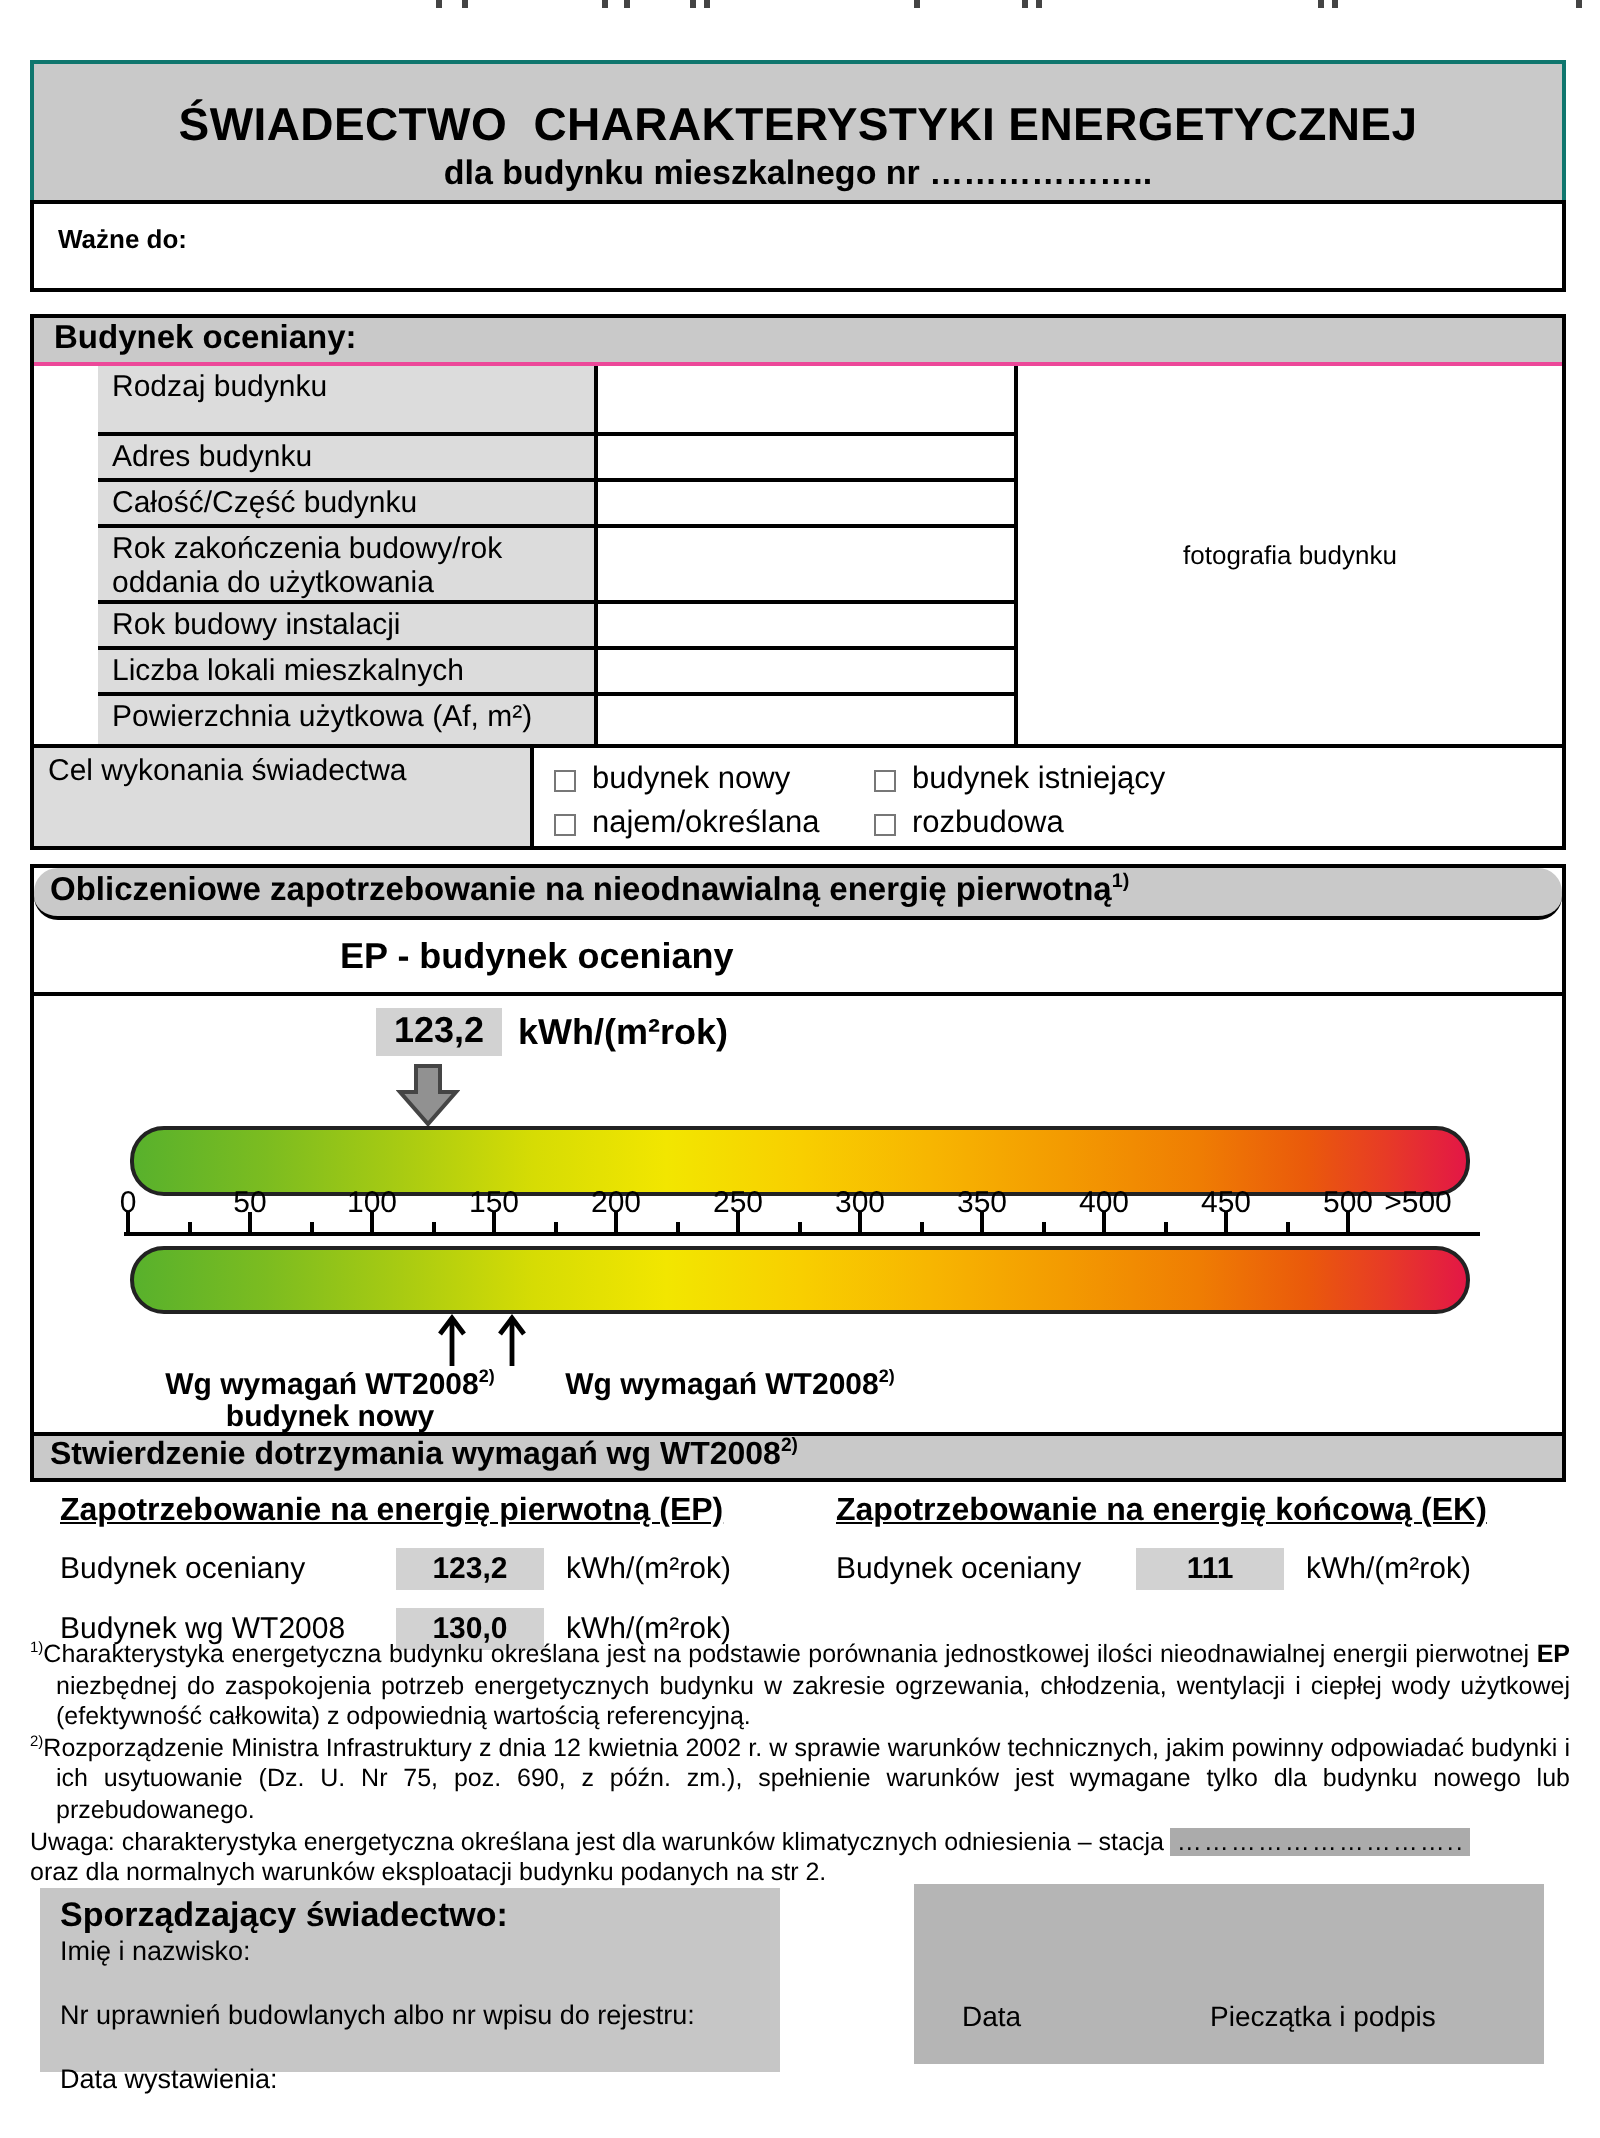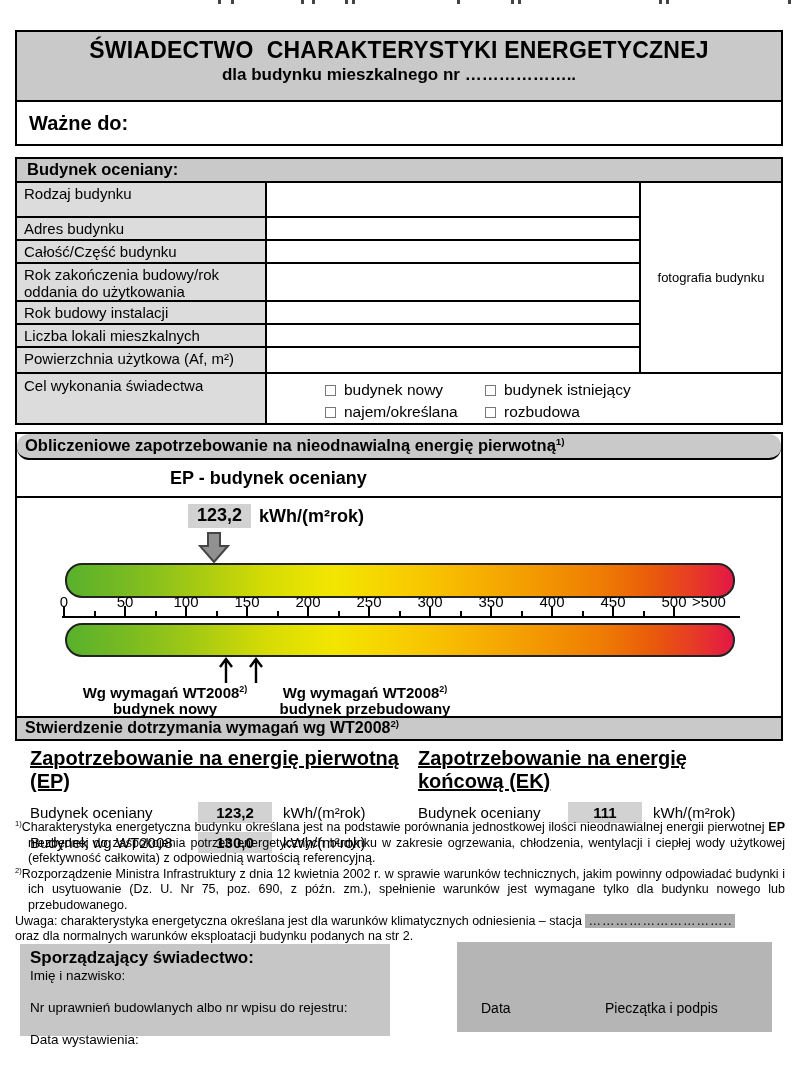--- a/index.html
+++ b/index.html
@@ -7,45 +7,45 @@
   body { font-family:"Liberation Sans","DejaVu Sans",sans-serif; color:#000; }
   #page { position:relative; width:800px; height:1069px; background:#fff; overflow:hidden; }
 
   sup { font-size:0.6em; vertical-align:super; line-height:0; }
 
   
   .artifact { position:absolute; top:0; height:4px; width:3px; background:#444; }
 
   
   #title-box { position:absolute; left:15px; top:30px; width:768px; height:77px;
-    background:var(--header-gray,#c9c9c9); border:2px solid #000000; text-align:center; padding-top:5px; }
+    background:var(--header-gray,#c9c9c9); border:2px solid #0f766e; text-align:center; padding-top:17px; }
   #title-box .t1 { font-size:23px; font-weight:bold; letter-spacing:0.2px; white-space:pre-wrap; }
   #title-box .t2 { font-size:17px; font-weight:bold; margin-top:1px; }
 
   
   #valid-box { position:absolute; left:15px; top:100px; width:768px; height:46px;
     border:2px solid #000; background:#fff; }
-  #valid-box .lbl { font-size:20px; font-weight:bold; position:absolute; left:12px; top:10px; }
+  #valid-box .lbl { font-size:13px; font-weight:bold; position:absolute; left:12px; top:10px; }
 
   
   #btable { position:absolute; left:15px; top:157px; width:768px; height:268px;
     border:2px solid #000; display:flex; flex-direction:column; background:#fff; }
-  #btable .thead { height:25px; background:var(--header-gray,#c9c9c9); border-bottom:2px solid #000000;
+  #btable .thead { height:25px; background:var(--header-gray,#c9c9c9); border-bottom:2px solid #ec4899;
     font-size:16.5px; font-weight:bold; padding:1px 0 0 10px; }
   #bmid { display:flex; border-bottom:2px solid #000; }
-  #bleft { width:622px; display:flex; flex-direction:column; }
+  #bleft { width:490px; display:flex; flex-direction:column;padding-left:32px; }
   .trow { display:flex; border-bottom:2px solid #000; }
   .trow:last-child { border-bottom:none; }
   .trow .tlabel { width:250px; background:var(--cell-gray,#dcdcdc); border-right:2px solid #000;
     font-size:15px; padding:2px 4px 0 7px; line-height:17px; }
   .trow .tvalue { flex:1; background:#fff; }
   .h35{height:35px}.h23{height:23px}.h38{height:38px}.h24{height:24px}
   #photo-cell { flex:1; border-left:2px solid #000; display:flex; align-items:center; justify-content:center;
     font-size:13px; }
-  #purpose-row { flex:1; display:flex;gap:48px; }
+  #purpose-row { flex:1; display:flex; }
   #purpose-row .tlabel { width:250px; background:var(--cell-gray,#dcdcdc); border-right:2px solid #000;
     font-size:15px; padding:3px 4px 0 7px; }
   #purpose-opts { flex:1; padding:5px 0 0 10px; }
   .cbline { display:flex; height:22px; align-items:center; }
   .cbitem { display:flex; align-items:center; font-size:15.5px; }
   .cbitem.first { width:160px; }
   .cbx { display:inline-block; width:11px; height:11px; border:1.5px solid #777; background:#fff; margin-right:8px; }
 
   
   #ep-section { position:absolute; left:15px; top:432px; width:768px; height:286px;
@@ -74,21 +74,21 @@
   .wt-label { position:absolute; top:187px; width:240px; text-align:center;
     font-size:15px; font-weight:bold; line-height:16px; }
   #wt-label-0 { left:28px; } #wt-label-1 { left:228px; }
 
   
   #compl-header { position:absolute; left:15px; top:716px; width:768px; height:25px;
     background:var(--header-gray,#c9c9c9); border:2px solid #000; font-size:16px; font-weight:bold;
     padding:1px 0 0 8px; }
   .compl-block { position:absolute; top:747px; }
   #compl-ep { left:30px; width:390px; } #compl-ek { left:418px; width:360px; }
-  .compl-title { font-size:20px; font-weight:bold; text-decoration:underline; }
+  .compl-title { font-size:16px; font-weight:bold; text-decoration:underline; }
   .compl-row { display:flex; align-items:center; margin-top:9px; font-size:15px; }
   .compl-row .clabel { width:168px; }
   #compl-ek .clabel { width:150px; }
   .compl-row .cval { width:74px; text-align:center; background:var(--value-box-gray,#d2d2d2);
     font-weight:bold; padding:2px 0; }
   .compl-row .cunit { margin-left:11px; }
 
   
   #footnotes { position:absolute; left:15px; top:820px; width:770px; font-size:12.5px; line-height:15.6px; }
   .fn { text-align:justify; padding-left:13px; text-indent:-13px; }
@@ -256,21 +256,20 @@
       </svg>
       <svg id="wt-arrow-1" class="wt-arrow" viewBox="0 0 14 26" style="left: 231.54px;">
         <path d="M7 3 L7 26 M1 10 L7 2 L13 10" fill="none" stroke="#000" stroke-width="2.4"></path>
       </svg>
       <div id="wt-label-0" class="wt-label">
         <div><span>Wg wymagań WT2008</span><sup>2)</sup></div>
         <div>budynek nowy</div>
       </div>
       <div id="wt-label-1" class="wt-label">
         <div><span>Wg wymagań WT2008</span><sup>2)</sup></div>
-        <div>budynek przebudowany</div>
       </div>
     </div>
   </div>
 
   <div id="compl-header">
     <span>Stwierdzenie dotrzymania wymagań wg WT2008</span><sup>2)</sup>
   </div>
 
   <div id="compl-ep" class="compl-block">
     <div class="compl-title">Zapotrzebowanie na energię pierwotną (EP)</div>

